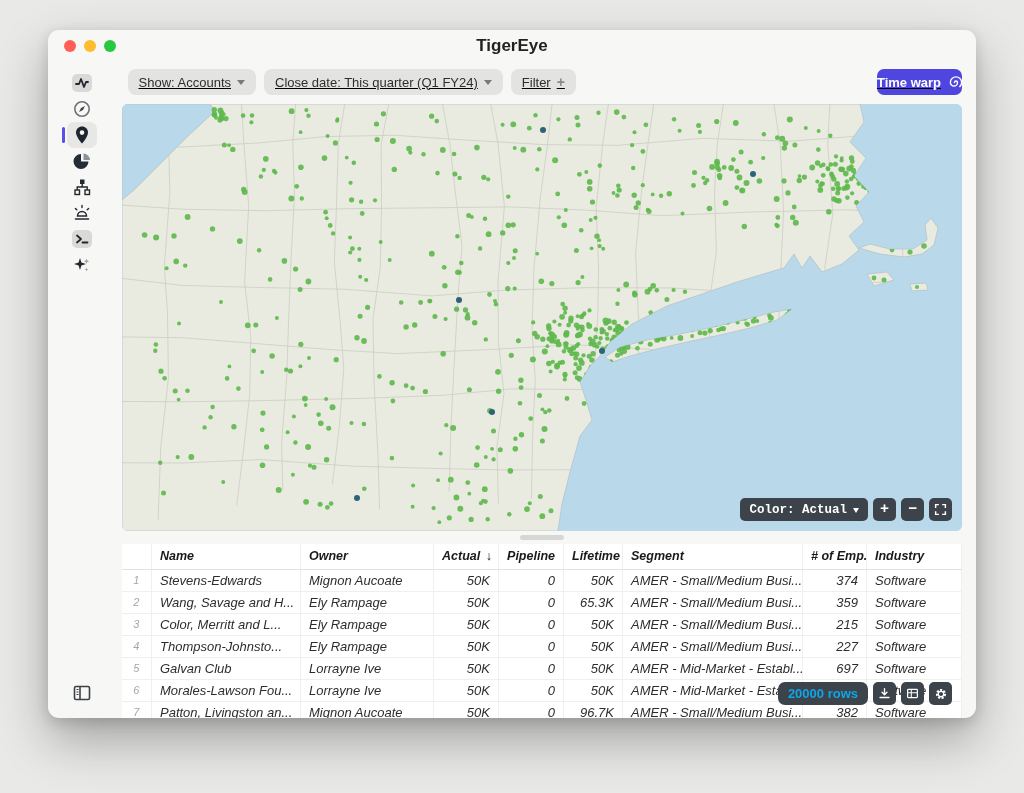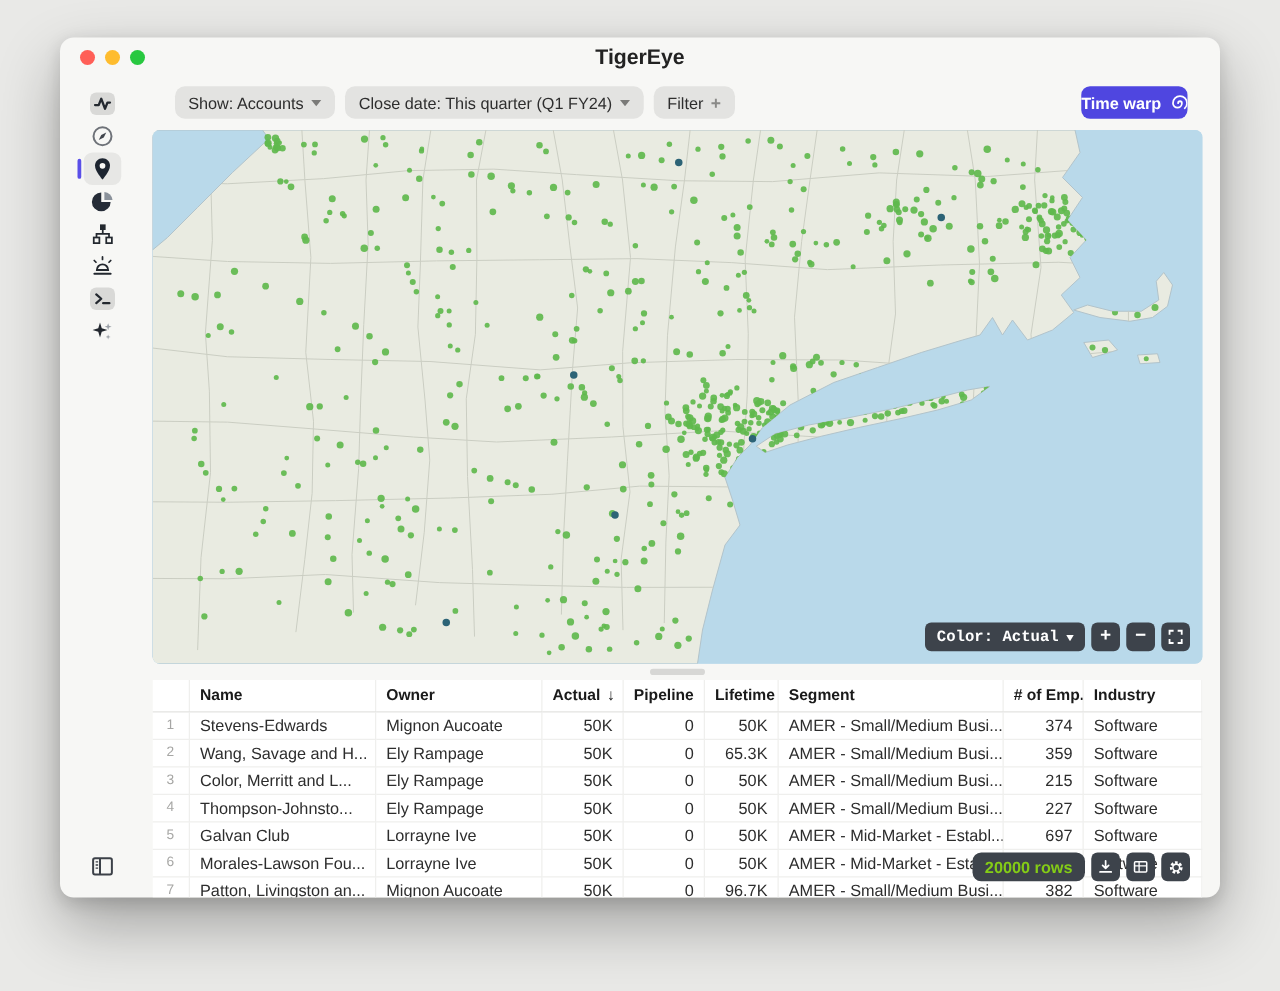--- a/index.html
+++ b/index.html
@@ -25,21 +25,21 @@
   .content{display:flex;height:656px;}
   .sidebar{width:68px;display:flex;flex-direction:column;align-items:center;padding-top:8px;box-sizing:border-box;}
   .side-btn{width:30px;height:26px;display:flex;align-items:center;justify-content:center;border-radius:7px;position:relative;margin-bottom:0;}
   .side-btn.boxed svg rect.bg{fill:#d9d9d7;}
   .side-btn.active{background:#e7e7e5;}
   .side-btn.active .sel-bar{position:absolute;left:-5px;top:5px;width:3px;height:16px;border-radius:2px;background:#5a4fe8;}
   .side-spacer{flex:1;}
   .side-bottom{margin-bottom:12px;}
   .main{flex:1;display:flex;flex-direction:column;padding:0 14px 0 6px;box-sizing:border-box;position:relative;}
   
-  .toolbar{height:26px;margin:7px 12px 9px;display:flex;align-items:flex-end;gap:8px;padding-left:6px;}
+  .toolbar{height:26px;margin:7px 0 9px;display:flex;align-items:flex-end;gap:8px;padding-left:6px;text-decoration:underline;}
   .chip{height:26px;background:#e3e3e1;border-radius:8px;display:flex;align-items:center;gap:6px;
         padding:0 11px;font-size:13px;color:#2e2e2e;white-space:nowrap;}
   .caret{width:0;height:0;border-left:4px solid transparent;border-right:4px solid transparent;border-top:5px solid #7a7a78;margin-top:1px;}
   .chip .plus{color:#8a8a88;font-size:14px;font-weight:700;}
   .tb-spacer{flex:1;}
   .timewarp{height:26px;background:#4f46e0;color:#fff;border-radius:7px;display:flex;align-items:center;gap:6px;
             padding:0 0;font-size:13px;font-weight:700;}
   
   .map-wrap{height:427px;position:relative;border-radius:6px;overflow:hidden;background:#b9d9ea;}
   .map-wrap svg.mapsvg{display:block;width:840px;height:427px;}
@@ -47,32 +47,32 @@
   .mchip{height:23px;background:#3d434b;border-radius:5px;color:#fff;font-size:12.5px;font-weight:700;
          padding:0 9px;display:flex;align-items:center;gap:6px;}
   .mchip .caret{border-top-color:#fff;border-left-width:3.5px;border-right-width:3.5px;}
   .mbtn{width:23px;height:23px;background:#3d434b;border-radius:5px;color:#fff;display:flex;
         align-items:center;justify-content:center;font-size:15px;font-weight:700;line-height:1;}
   
   .gap{height:13px;position:relative;}
   .drag-handle{position:absolute;left:50%;top:4px;transform:translateX(-50%);width:44px;height:5px;border-radius:3px;background:#d7d7d5;}
   
   .table-wrap{flex:1;overflow:hidden;position:relative;background:#fff;}
-  table.grid{border-collapse:collapse;table-layout:fixed;width:840px;background:#fff;}
+  table.grid{border-collapse:collapse;table-layout:fixed;width:840px;background:#fff;font-style:italic;}
   table.grid th, table.grid td{
     border-right:1px solid #efefed;border-bottom:1px solid #efefed;
     padding:0 8px;overflow:hidden;white-space:nowrap;text-overflow:clip;box-sizing:border-box;
   }
   table.grid th{height:25px;font-size:12.5px;font-weight:700;color:#1a1a1a;border-bottom:1px solid #e3e3e1;}
   table.grid td{height:22px;font-size:13px;color:#2d2d2d;}
   table.grid td.rownum{color:#a6a6a4;font-size:11px;text-align:center;padding:0 2px;}
   .al{text-align:left;} .ar{text-align:right;} .ac{text-align:center;}
   .sort-ic{font-weight:700;margin-left:2px;}
   .table-float{position:absolute;right:10px;bottom:13px;display:flex;gap:5px;align-items:center;}
-  .rows-badge{height:23px;background:#3d434b;border-radius:7px;color:#84cc16;font-size:13px;font-weight:700;
+  .rows-badge{height:23px;background:#3d434b;border-radius:7px;color:#0ea5e9;font-size:13px;font-weight:700;
               padding:0 10px;display:flex;align-items:center;}
   .fbtn{width:23px;height:23px;background:#3d434b;border-radius:5px;display:flex;align-items:center;justify-content:center;}
 </style>
 </head>
 <body>
 
 <div class="window">
   <div class="titlebar">
     <div class="lights">
       <span class="light red"></span>

